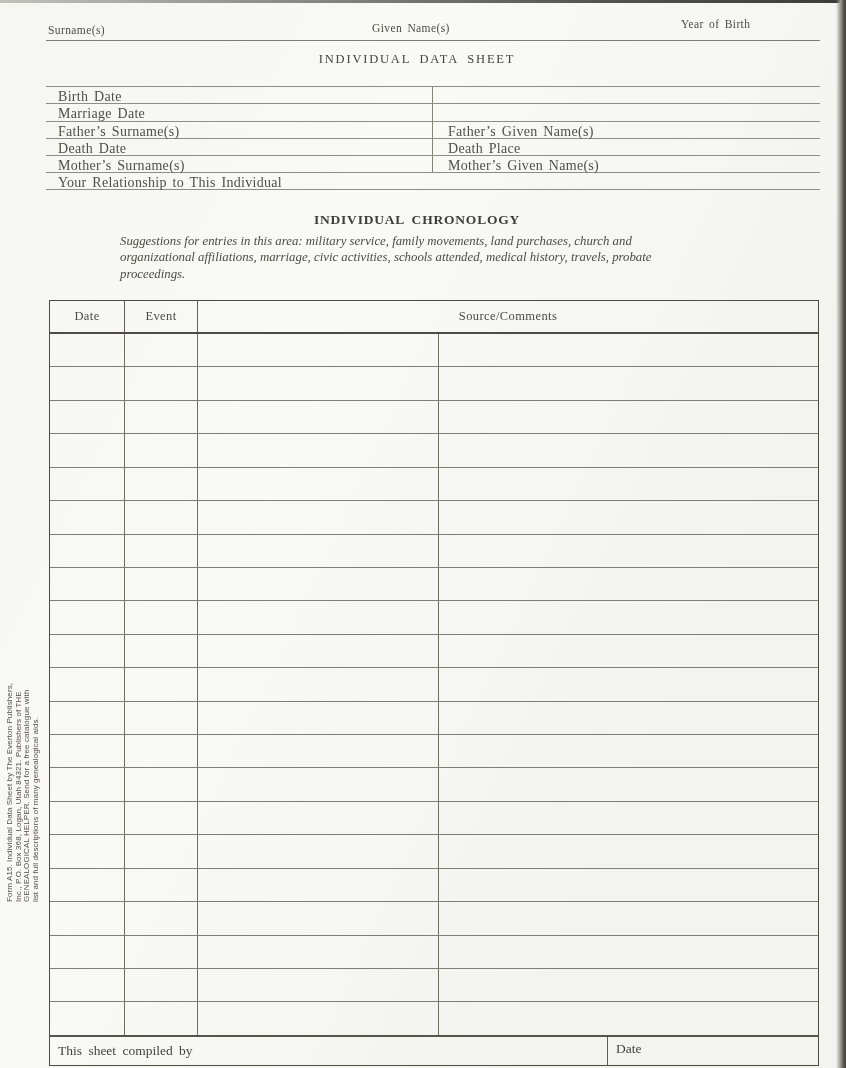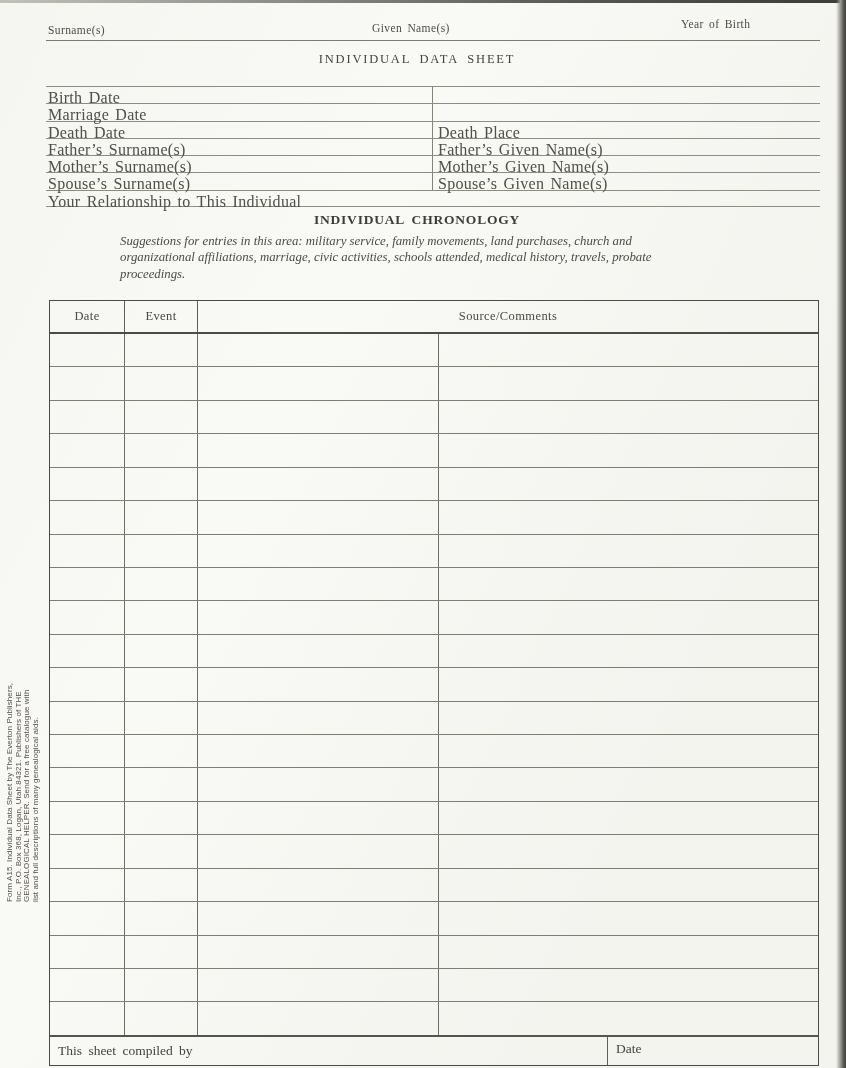--- a/index.html
+++ b/index.html
@@ -37,21 +37,21 @@
     text-align: center; font-size: 12.5px; letter-spacing: 1.8px; word-spacing: 4px;
     color: #44443d;
   }
   
   .vital { position: absolute; left: 46px; top: 86px; width: 774px; }
   .vital-row { display: flex; height: 17.3px; border-top: 1px solid #8d8d84; box-sizing: border-box; }
   .vital-row:last-child { border-bottom: 1px solid #8d8d84; }
   .vital-cell-left { width: 387px; box-sizing: border-box; border-right: 1px solid #83837a; padding: 2px 0 0 2px; }
   .vital-cell-right { flex: 1; padding: 2px 0 0 5px; }
   .vital-row.full .vital-cell-left { border-right: none; width: 100%; }
-  .vital label, .vital .flabel { font-size: 16px; letter-spacing: 0.3px; word-spacing: 2px; color: #50504a; display: block; }
+  .vital label, .vital .flabel { font-size: 14px; letter-spacing: 0.3px; word-spacing: 2px; color: #50504a; display: block; margin-left: 10px; }
   
   .chrono-title {
     position: absolute; left: 0; top: 212px; width: 834px; text-align: center;
     font-size: 13.5px; font-weight: bold; letter-spacing: 0.8px; word-spacing: 3px; color: #3d3d37;
   }
   .suggestions {
     position: absolute; left: 120px; top: 233px; width: 640px;
     font-style: italic; font-size: 12.8px; line-height: 16.4px; color: #4c4c44;
   }
   .suggestion-line { white-space: nowrap; }
@@ -114,48 +114,40 @@
           <span class="flabel">Birth Date</span>
         </div>
     </div>
     <div class="vital-row">
       <div class="vital-cell-left">
           <span class="flabel">Marriage Date</span>
         </div>
     </div>
     <div class="vital-row">
       <div class="vital-cell-left">
+          <span class="flabel">Father’s Surname(s)</span>
+        </div>
+      <div class="vital-cell-right">
+          <span class="flabel">Father’s Given Name(s)</span>
+        </div>
+    </div>
+    <div class="vital-row">
+      <div class="vital-cell-left">
           <span class="flabel">Death Date</span>
         </div>
       <div class="vital-cell-right">
           <span class="flabel">Death Place</span>
         </div>
     </div>
     <div class="vital-row">
       <div class="vital-cell-left">
-          <span class="flabel">Father’s Surname(s)</span>
-        </div>
-      <div class="vital-cell-right">
-          <span class="flabel">Father’s Given Name(s)</span>
-        </div>
-    </div>
-    <div class="vital-row">
-      <div class="vital-cell-left">
           <span class="flabel">Mother’s Surname(s)</span>
         </div>
       <div class="vital-cell-right">
           <span class="flabel">Mother’s Given Name(s)</span>
-        </div>
-    </div>
-    <div class="vital-row">
-      <div class="vital-cell-left">
-          <span class="flabel">Spouse’s Surname(s)</span>
-        </div>
-      <div class="vital-cell-right">
-          <span class="flabel">Spouse’s Given Name(s)</span>
         </div>
     </div>
     <div class="vital-row full">
       <div class="vital-cell-left">
           <span class="flabel">Your Relationship to This Individual</span>
         </div>
     </div>
   </div>
 
   <div class="chrono-title">INDIVIDUAL CHRONOLOGY</div>

